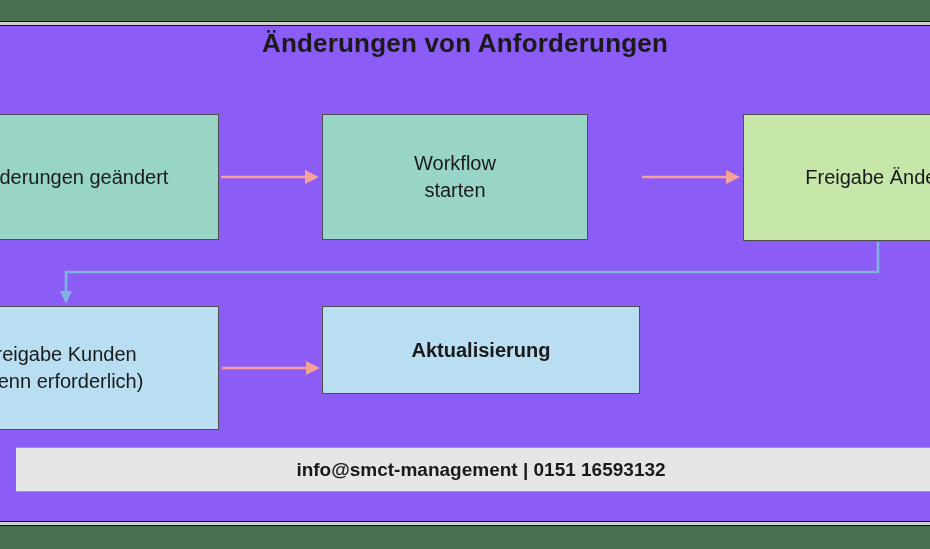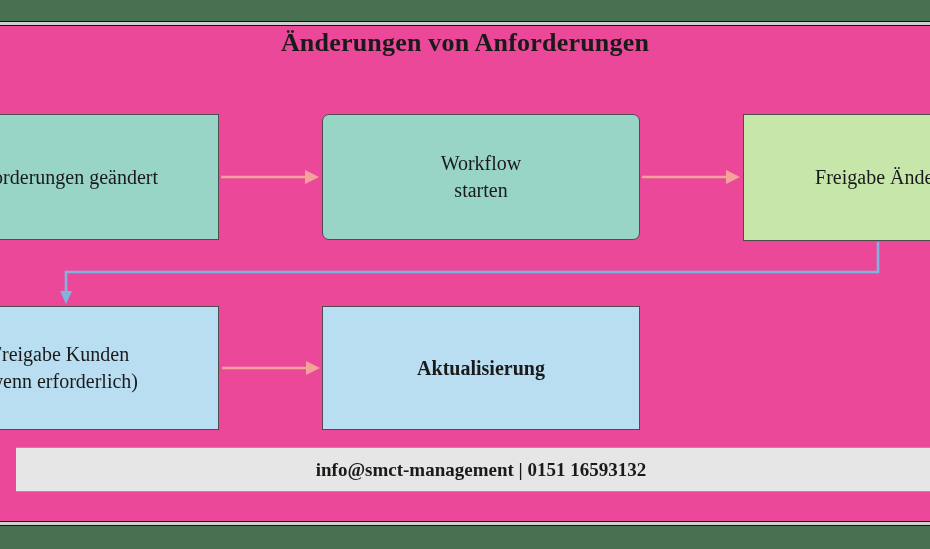--- a/index.html
+++ b/index.html
@@ -3,21 +3,21 @@
 <meta charset="utf-8">
 <style>
   :root{
     --header-green:#4a7052; --box-teal:#99d5c6; --box-green:#c6e6aa; --box-blue:#b9def2;
     --box-border:#4d4d4d; --arrow-red:#f5a29a; --arrow-blue:#7fb4e1;
     --footer-gray:#e6e6e6; --footer-border:#9a9a9a; --text:#1a1a1a;
   }
   *{margin:0;padding:0;box-sizing:border-box;}
   html,body{width:930px;height:549px;overflow:hidden;background:#fff;
     font-family:"Liberation Sans","DejaVu Sans",sans-serif;color:var(--text);}
-  .stage{position:relative;width:930px;height:549px;overflow:hidden;background:#ec4899;font-family:Liberation Serif, serif;}
+  .stage{position:relative;width:930px;height:549px;overflow:hidden;background:#8b5cf6;}
 
   .bar-green-top{position:absolute;left:0;top:0;width:930px;height:21px;background:var(--header-green);}
   .rule-top{position:absolute;left:0;top:21px;width:930px;height:5px;background:#cfcfcf;
     border-top:1.5px solid #111;border-bottom:1.5px solid #111;}
   .rule-bottom{position:absolute;left:0;top:521px;width:930px;height:5px;background:#cfcfcf;
     border-top:1.5px solid #111;border-bottom:1.5px solid #111;}
   .bar-green-bottom{position:absolute;left:0;top:526px;width:930px;height:23px;background:var(--header-green);}
 
   .page-title{position:absolute;left:0;top:28px;width:930px;text-align:center;
     font-size:26px;font-weight:bold;letter-spacing:0.2px;}
@@ -47,35 +47,35 @@
 
   <div class="bar-green-top"></div>
   <div class="rule-top"></div>
 
   <h1 class="page-title">Änderungen von Anforderungen</h1>
 
   <div class="node teal" style="left:-99px;top:114px;width:318px;height:126px;">
     <span>Anforderungen geändert</span>
   </div>
 
-  <div class="node teal" style="left:322px;top:114px;width:318px;height:126px;border-radius:7px;">
+  <div class="node teal" style="left:322px;top:114px;width:266px;height:126px;">
     <span>Workflow</span>
     <span>starten</span>
   </div>
 
   <div class="node green" style="left:743px;top:114px;width:318px;height:127px;">
     <span>Freigabe Änderungen</span>
   </div>
 
   <div class="node blue" style="left:-99px;top:306px;width:318px;height:124px;">
     <span>Freigabe Kunden</span>
     <span>(wenn erforderlich)</span>
   </div>
 
-  <div class="node blue bold" style="left:322px;top:306px;width:318px;height:124px;gap:32px;">
+  <div class="node blue bold" style="left:322px;top:306px;width:318px;height:88px;gap:32px;">
     <span>Aktualisierung</span>
   </div>
 
   <svg class="edges" viewBox="0 0 930 549">
     <g>
       <line class="edge-red" x1="221" y1="177" x2="305" y2="177"></line>
       <polygon class="edge-red-head" points="305,170 319,177 305,184"></polygon>
     </g>
     <g>
       <line class="edge-red" x1="642" y1="177" x2="726" y2="177"></line>

